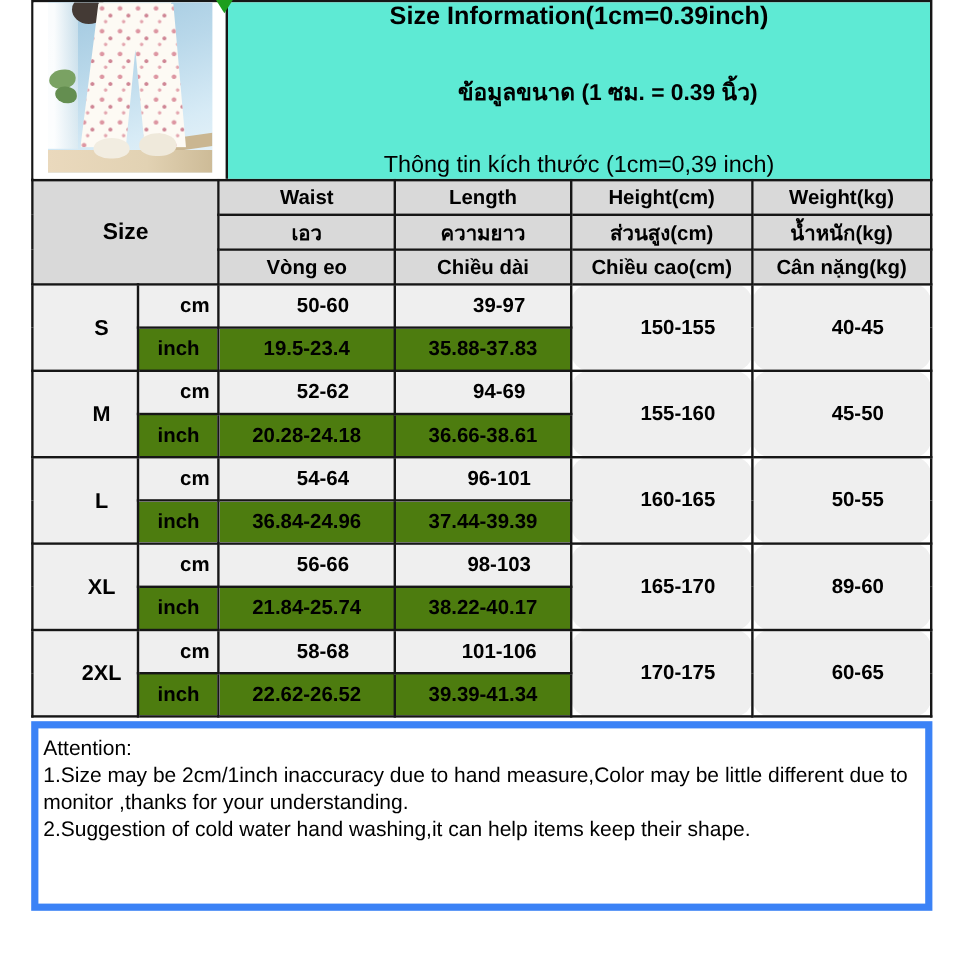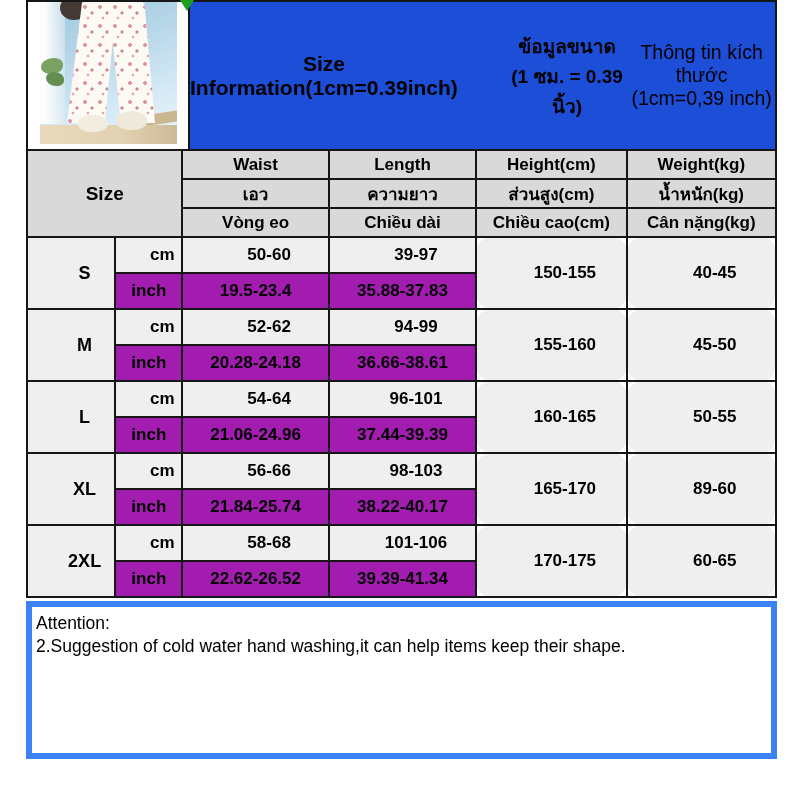--- a/index.html
+++ b/index.html
@@ -7,21 +7,21 @@
     width:800px;height:800px;position:relative;background:#ffffff;
     font-family:"Liberation Sans","DejaVu Sans",sans-serif;color:#000;
     overflow:hidden;
   }
   .sheet{position:absolute;left:26px;top:0;width:751px;}
 
   
   .top-row{display:flex;border:2px solid #161616;height:147px;position:relative;}
   .photo-cell{width:160px;background:#ffffff;border-right:2px solid #161616;position:relative;flex:none;}
   .title-cell{
-    flex:1;background:#1d4ed8;display:flex;flex-direction:row;
+    flex:1;background:#5eead4;display:flex;flex-direction:column;
     align-items:center;justify-content:space-between;gap:5px;text-align:center;
   }
   .title-en{font-size:21px;font-weight:bold;}
   .title-th{font-size:19px;font-weight:bold;margin-left:48px;}
   .title-vi{font-size:19.5px;font-weight:normal;}
   .corner-flag{
     position:absolute;left:152px;top:-2px;width:0;height:0;z-index:5;
     border-left:7px solid transparent;border-right:7px solid transparent;
     border-top:11px solid #1d9e1d;
   }
@@ -52,21 +52,21 @@
 
   
   table.size-table{width:751px;border-collapse:collapse;margin-top:-2px;table-layout:fixed;}
   .size-table td{border:2px solid #161616;text-align:center;vertical-align:middle;
     font-weight:bold;font-size:17px;padding:0;overflow:hidden;margin-left:44px;}
   .size-table tr.hdr td{height:27px;background:#d9d9d9;}
   .size-table td.size-span{background:#d9d9d9;font-size:19px;}
   .size-table tr.data td{height:34px;}
   .size-table td.size-letter{background:#d9d9d9;font-size:18px;}
   .size-table tr.cm-row td{background:#efefef;padding-left:27px;}
-  .size-table tr.inch-row td{background:#a21caf;}
+  .size-table tr.inch-row td{background:#4d7c0f;}
   .size-table td.merged{background:#efefef;border-radius:15px;}
 
   
   .attention{border:6px solid #3b82f6;margin-top:3px;height:141px;background:#fff;
     padding:5px 8px 0 4px;font-size:17.5px;line-height:1.29;font-weight:normal;}
 </style>
 </head>
 <body>
 
 <div class="sheet">
@@ -135,41 +135,41 @@
       <tr class="data inch-row">
         <td>inch</td>
         <td>19.5-23.4</td>
         <td>35.88-37.83</td>
       </tr>
 
       <tr class="data cm-row">
         <td rowspan="2" class="size-letter">M</td>
         <td>cm</td>
         <td>52-62</td>
-        <td>94-99</td>
+        <td>94-69</td>
         <td rowspan="2" class="merged">155-160</td>
         <td rowspan="2" class="merged">45-50</td>
       </tr>
       <tr class="data inch-row">
         <td>inch</td>
         <td>20.28-24.18</td>
         <td>36.66-38.61</td>
       </tr>
 
       <tr class="data cm-row">
         <td rowspan="2" class="size-letter">L</td>
         <td>cm</td>
         <td>54-64</td>
         <td>96-101</td>
         <td rowspan="2" class="merged">160-165</td>
         <td rowspan="2" class="merged">50-55</td>
       </tr>
       <tr class="data inch-row">
         <td>inch</td>
-        <td>21.06-24.96</td>
+        <td>36.84-24.96</td>
         <td>37.44-39.39</td>
       </tr>
 
       <tr class="data cm-row">
         <td rowspan="2" class="size-letter">XL</td>
         <td>cm</td>
         <td>56-66</td>
         <td>98-103</td>
         <td rowspan="2" class="merged">165-170</td>
         <td rowspan="2" class="merged">89-60</td>
@@ -191,16 +191,17 @@
       <tr class="data inch-row">
         <td>inch</td>
         <td>22.62-26.52</td>
         <td>39.39-41.34</td>
       </tr>
     </tbody>
   </table>
 
   <div class="attention">
     <div>Attention:</div>
+    <div>1.Size may be 2cm/1inch inaccuracy due to hand measure,Color may be little different due to monitor ,thanks for your understanding.</div>
     <div>2.Suggestion of cold water hand washing,it can help items keep their shape.</div>
   </div>
 
 </div>
 
 </body></html>

